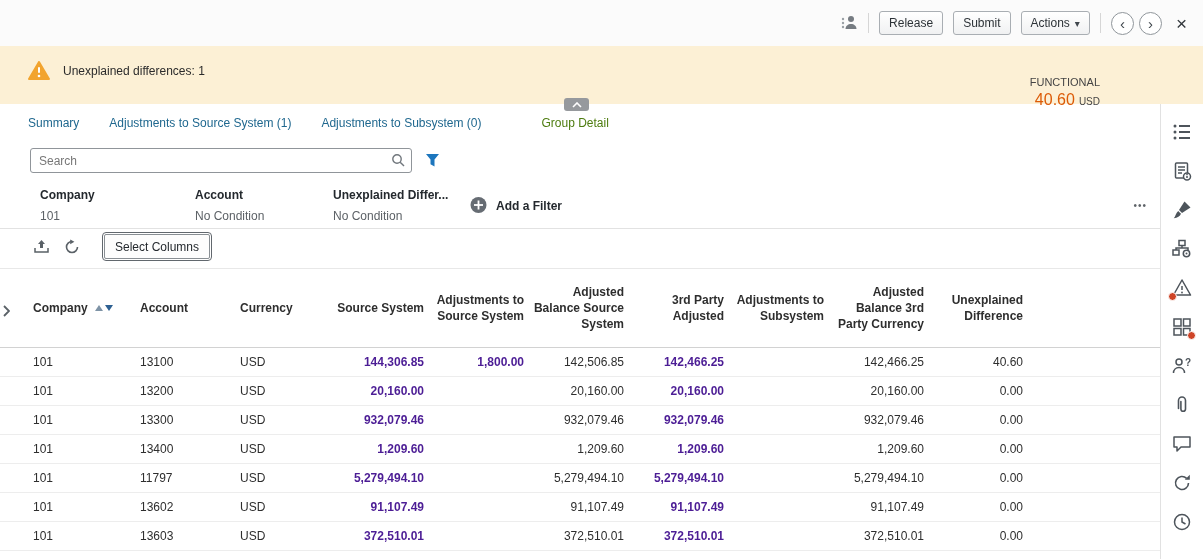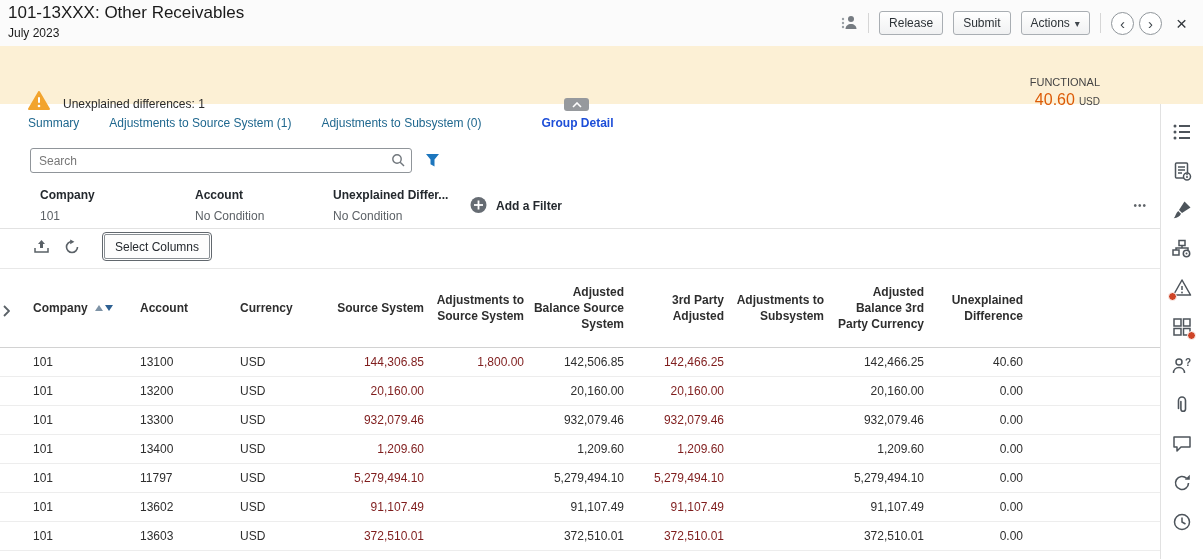--- a/index.html
+++ b/index.html
@@ -16,34 +16,34 @@
   .btn { height: 24px; padding: 4px 9px; font-family: inherit; font-size: 12px; color: #2c3237;
          background: linear-gradient(#ffffff, #f0f1f2); border: 1px solid #a9aeb3; border-radius: 3px; cursor: pointer; }
   .btn .caret { margin-left: 5px; font-size: 10px; color: #40474d; }
   .nav-circles { display: flex; gap: 5px; }
   .navcircle { width: 23px; height: 23px; border: 1px solid #90969b; border-radius: 50%; background: #fff;
                display: flex; align-items: center; justify-content: center; font-size: 15px; color: #3f464c; cursor: pointer; }
   .close-x { font-size: 19px; color: #33383d; cursor: pointer; margin-left: 4px; line-height: 1; }
 
   
   .banner { position: absolute; top: 46px; left: 0; right: 0; height: 58px; background: #fcf0d5; }
-  .banner-msg { position: absolute; left: 28px; top: 15px; height: 50px; display: flex; align-items: flex-end; gap: 13px;
+  .banner-msg { position: absolute; left: 28px; top: 0; height: 50px; display: flex; align-items: center; gap: 13px;
                 font-size: 12px; color: #2b2b2b; }
   .banner-func { position: absolute; right: 103px; top: 9px; text-align: right; margin-top: 21px; }
   .func-label { font-size: 11px; color: #454545; }
   .func-amount { margin-top: 3px; }
   .amount-value { font-size: 16px; color: #dc5b07; }
   .amount-cur { font-size: 10px; color: #454545; margin-left: 4px; }
   .collapse-pill { position: absolute; top: 98px; left: 564px; width: 25px; height: 13px; background: #96999d;
                    border-radius: 3px; display: flex; align-items: center; justify-content: center; cursor: pointer; z-index: 5; }
 
   
   .tabs { position: absolute; top: 116px; left: 28px; display: flex; gap: 30px; font-size: 12px; }
   .tab { color: #20688f; cursor: pointer; }
-  .tab.active { color: #1d4ed8; font-weight: 700; padding-left: 30px; }
+  .tab.active { color: #4d7c0f; font-weight: 400; padding-left: 30px; }
 
   
   .search-row { position: absolute; top: 148px; left: 30px; display: flex; align-items: center; gap: 13px; }
   .search-wrap { position: relative; width: 382px; }
   .search-input { width: 100%; height: 25px; border: 1px solid #90959a; border-radius: 3px;
                   padding: 0 28px 0 8px; font-family: inherit; font-size: 12px; color: #333; background: #fff; }
   .search-input::placeholder { color: #777; }
   .search-glass { position: absolute; right: 7px; top: 5px; }
   .funnel { cursor: pointer; display: flex; }
 
@@ -68,45 +68,41 @@
 
   
   .grid { position: absolute; top: 268px; left: 0; width: 1160px; bottom: 0; overflow: hidden; border-top: 1px solid #e8e8e8; }
   table { border-collapse: collapse; table-layout: fixed; width: 1160px; }
   th { font-size: 12px; font-weight: 700; color: #2e2e2e; height: 78px; vertical-align: middle; text-align: right;
        border-bottom: 1px solid #d2d2d2; line-height: 16px; padding: 0; }
   td { font-size: 12px; color: #2e2e2e; height: 29px; text-align: right; border-bottom: 1px solid #ededed;
        white-space: nowrap; padding: 0; }
   th.al, td.al { text-align: left; }
   th.first, td.first { padding-left: 33px; text-align: left; }
-  .lnk { color: #7f1d1d; text-decoration: none; cursor: pointer; }
+  .lnk { color: #4c1d95; text-decoration: none; cursor: pointer; font-weight: bold; }
   .company-h { display: inline-flex; align-items: center; gap: 7px; }
   .sorts { display: inline-flex; gap: 2px; align-items: center; }
   .tri-up { width: 0; height: 0; border-left: 4px solid transparent; border-right: 4px solid transparent; border-bottom: 6px solid #7e93a6; }
   .tri-down { width: 0; height: 0; border-left: 4px solid transparent; border-right: 4px solid transparent; border-top: 6px solid #2e6092; }
   .drawer-handle { position: absolute; left: 2px; top: 303px; cursor: pointer; }
 
   
   .rail { position: absolute; top: 104px; right: 0; width: 43px; bottom: 0; background: #fff; border-left: 1px solid #e1e1e1;
           display: flex; flex-direction: column; align-items: center; padding-top: 17px; gap: 17px; }
   .rail-btn { position: relative; width: 22px; height: 22px; display: flex; align-items: center; justify-content: center; cursor: pointer; }
   .badge { position: absolute; left: -3px; bottom: -2px; width: 9px; height: 9px; border-radius: 50%;
            background: #ce4427; border: 1.5px solid #fff; }
   .badge.br { left: auto; right: -3px; }
 </style>
 </head>
 <body>
 
 <div class="app">
 
   <div class="topbar">
-    <div class="title-block">
-      <div class="page-title">101-13XXX: Other Receivables</div>
-      <div class="page-period">July 2023</div>
-    </div>
     <div class="topbar-actions">
       <span class="tool-icon">
         <svg width="18" height="18" viewBox="0 0 18 18" fill="#767c82">
           <circle cx="11" cy="5" r="3"></circle>
             <path d="M5.5 15c0-3 2.5-5 5.5-5s5.5 2 5.5 5z"></path>
           <circle cx="3" cy="5" r="1.2" fill="#9aa0a5"></circle>
             <circle cx="3" cy="9" r="1.2" fill="#9aa0a5"></circle>
             <circle cx="3" cy="13" r="1.2" fill="#9aa0a5"></circle>
         </svg>
       </span>

